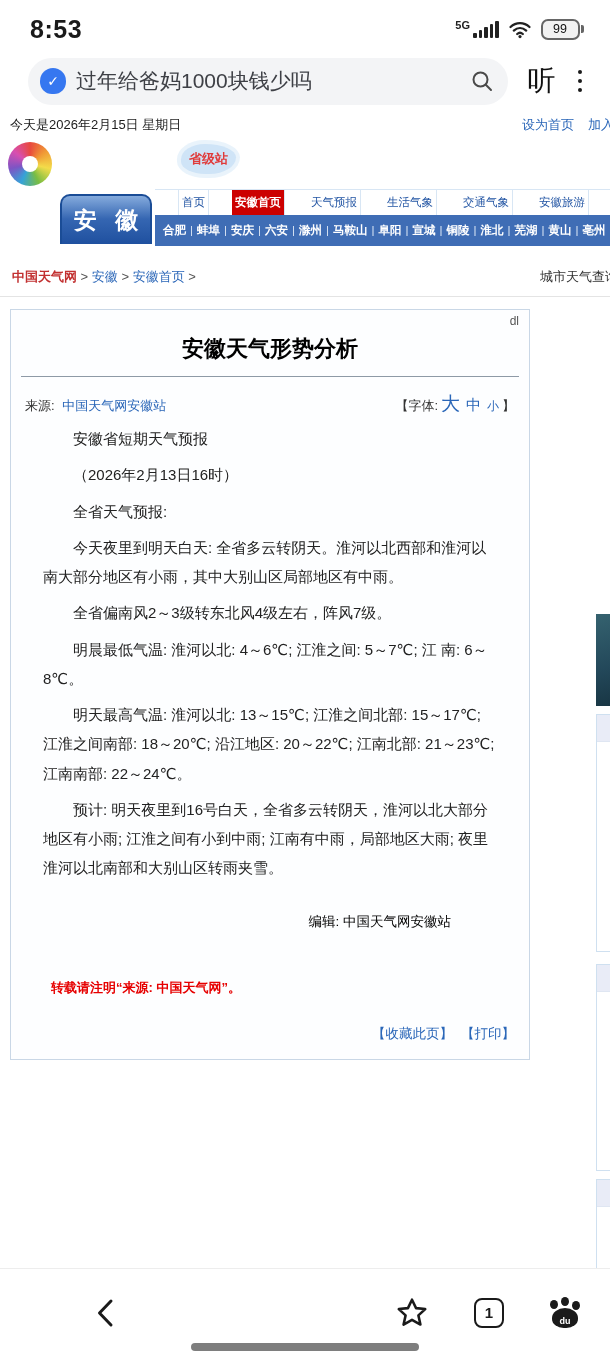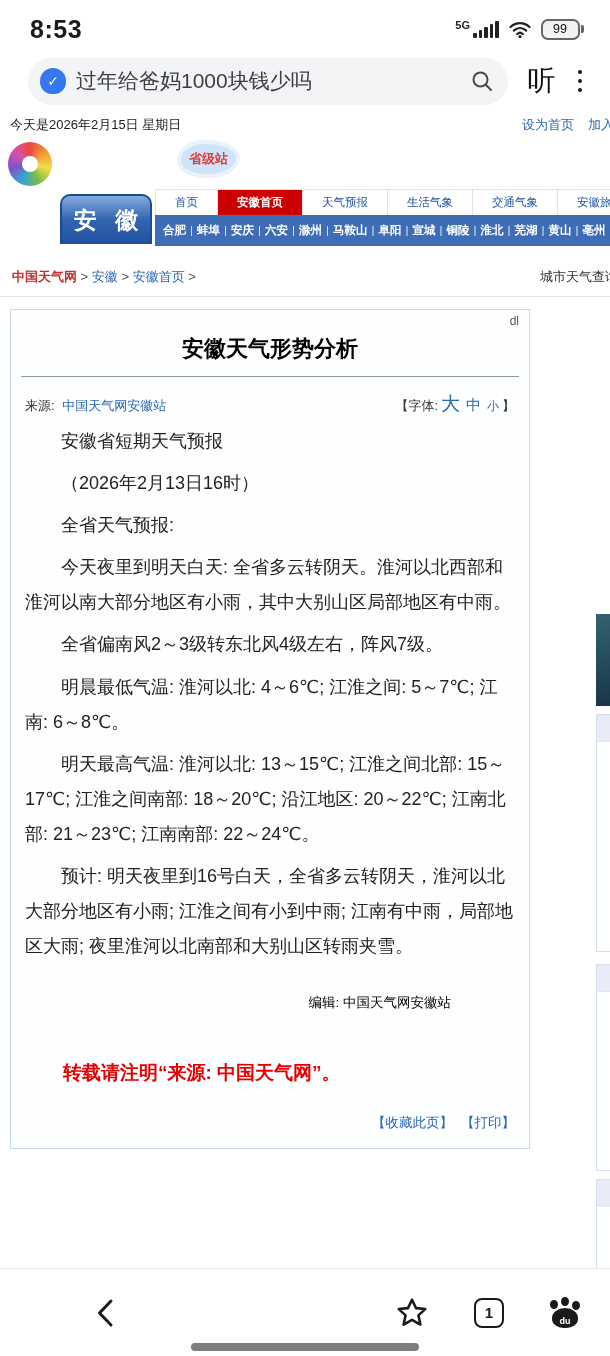--- a/index.html
+++ b/index.html
@@ -36,21 +36,21 @@
   .sitehead { position:relative; height:110px; }
   .logo-swirl { position:absolute; left:8px; top:6px; width:44px; height:44px; border-radius:50%;
     background:conic-gradient(#e8493f,#f09a35,#f3dc4a,#79bd43,#35a3d8,#7e54c4,#d84fb0,#e8493f); }
   .logo-swirl::after { content:""; position:absolute; left:14px; top:14px; width:16px; height:16px; border-radius:50%; background:#fff; }
   .badge-prov { position:absolute; left:181px; top:8px; padding:6px 8px; background:#cfe4f7; border-radius:46% 60% 52% 48%/55% 48% 60% 45%;
     color:#e03a3a; font-size:13px; font-weight:700; box-shadow:0 0 0 4px rgba(207,228,247,.45); }
   .prov-btn { position:absolute; left:60px; top:58px; width:92px; height:50px; border:2px solid #1a4c96; border-bottom:none;
     border-radius:10px 10px 0 0; background:linear-gradient(180deg,#85abdd 0%,#3566b2 48%,#1f509f 100%);
     color:#fff; font-size:23px; font-weight:700; display:flex; align-items:center; justify-content:center; letter-spacing:6px; padding-left:6px; }
   .tabsrow { position:absolute; left:155px; top:53px; right:0; height:26px; display:flex; border-top:1px solid #d8e6f4; background:#fff; }
-  .tabsrow span { display:flex; align-items:center; padding:0 19px; font-size:11.5px; color:#2456a4; border-right:1px solid #d8e6f4; white-space:nowrap; }
+  .tabsrow span { display:flex; align-items:center; padding:0 3px; font-size:11.5px; color:#2456a4; border-right:1px solid #d8e6f4; white-space:nowrap;margin-left:23px; }
   .tabsrow span:first-child { border-left:1px solid #d8e6f4; }
   .tabsrow span.active { background:#cc0000; color:#fff; font-weight:700; }
   .citybar { position:absolute; left:155px; top:79px; width:455px; height:31px; background:#3f6db5; color:#fff;
     display:flex; align-items:center; padding:0 8px; font-size:11.5px; font-weight:600; white-space:nowrap; overflow:hidden; }
   .citybar span + span::before { content:"|"; font-weight:400; margin:0 4px; color:#dbe6f5; }
 
   
   .crumbrow { display:flex; justify-content:space-between; align-items:center; padding:22px 0 10px 12px; font-size:13px; }
   .crumbs span { color:#2a66b8;text-align:center; }
   .crumbs span:first-child { color:#c23030; font-weight:600; }
@@ -65,23 +65,23 @@
   .corner { position:absolute; top:4px; right:10px; font-size:12px; color:#555; }
   .art-title { text-align:center; font-size:22px; font-weight:700; color:#000; margin:20px 0 12px; }
   .titleline { border-top:1px solid #8e9aa6; margin:0 -4px; }
   .metarow { display:flex; justify-content:space-between; align-items:baseline; margin:14px 0 4px; font-size:13px; color:#333; }
   .metarow a.src { color:#2a66b8; text-decoration:none; margin-left:4px; }
   .fontsize { color:#333; }
   .fontsize .sz { color:#2a66b8; margin:0 3px; }
   .fontsize .sz.big { font-size:19px; }
   .fontsize .sz.mid { font-size:15px; }
   .fontsize .sz.sml { font-size:12px; }
-  .bodytext p { font-size:18px; color:#222; line-height:1.95; text-indent:2em; margin:7px 0; }
+  .bodytext p { font-size:15px; color:#222; line-height:1.95; text-indent:2em; margin:7px 18px; }
   .editor { text-align:right; padding-right:64px; font-size:13.5px; color:#000000; margin-top:30px; }
-  .notice { color:#e60000; font-weight:700; font-size:19px; margin-top:48px; text-indent:2em; }
+  .notice { color:#e60000; font-weight:700; font-size:13px; margin-top:48px; text-indent:2em; }
   .actions { text-align:right; color:#2a66b8; font-size:13.5px; margin-top:28px; }
   .actions span { margin-left:8px; }
 
   
   .frag { position:absolute; left:596px; width:46px; }
   .frag-img { top:305px; height:92px; background:linear-gradient(165deg,#35626f 0%,#23485a 55%,#16323f 100%); }
   .fragbox { border:1px solid #cfe0f0; background:#fff; }
   .fragbox::before { content:""; display:block; height:26px; background:#e9ecf7; border-bottom:1px solid #dfe6f2; }
   .frag-b1 { top:405px; height:238px; }
   .frag-b2 { top:655px; height:207px; }

